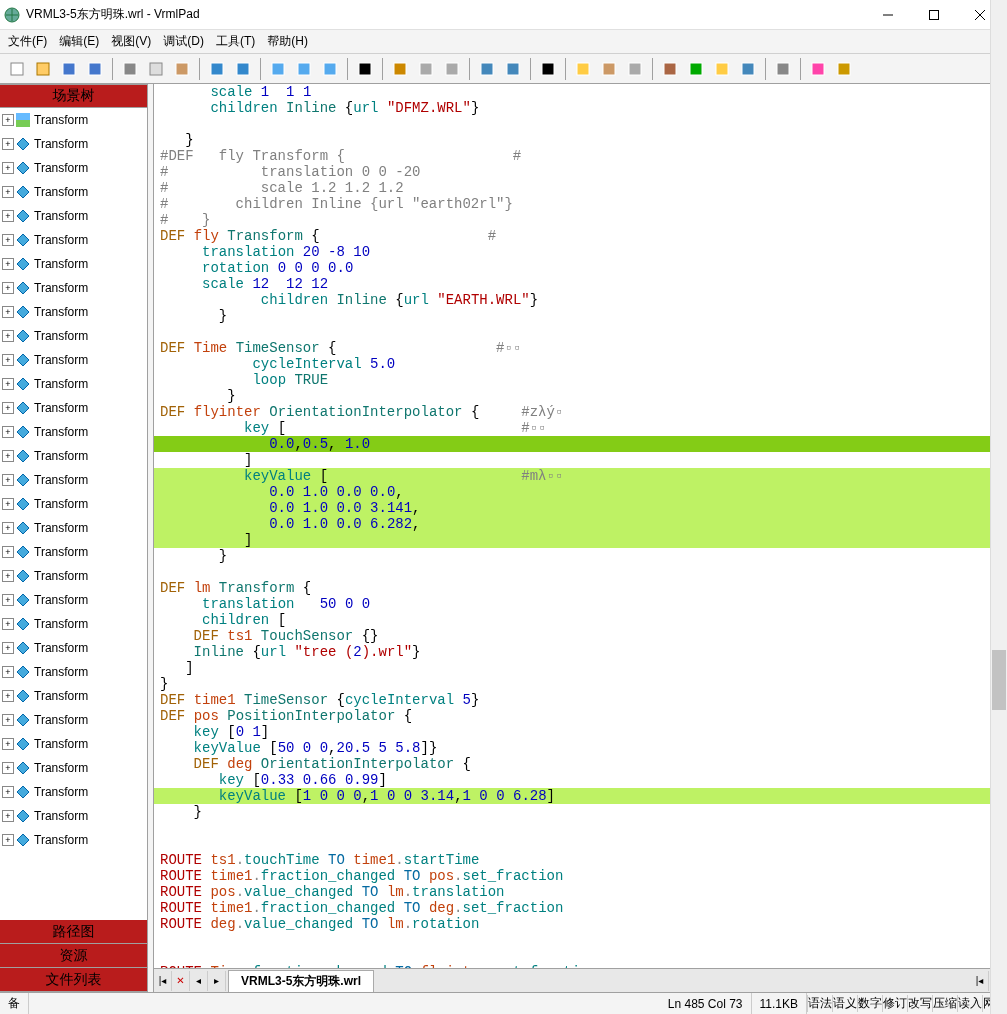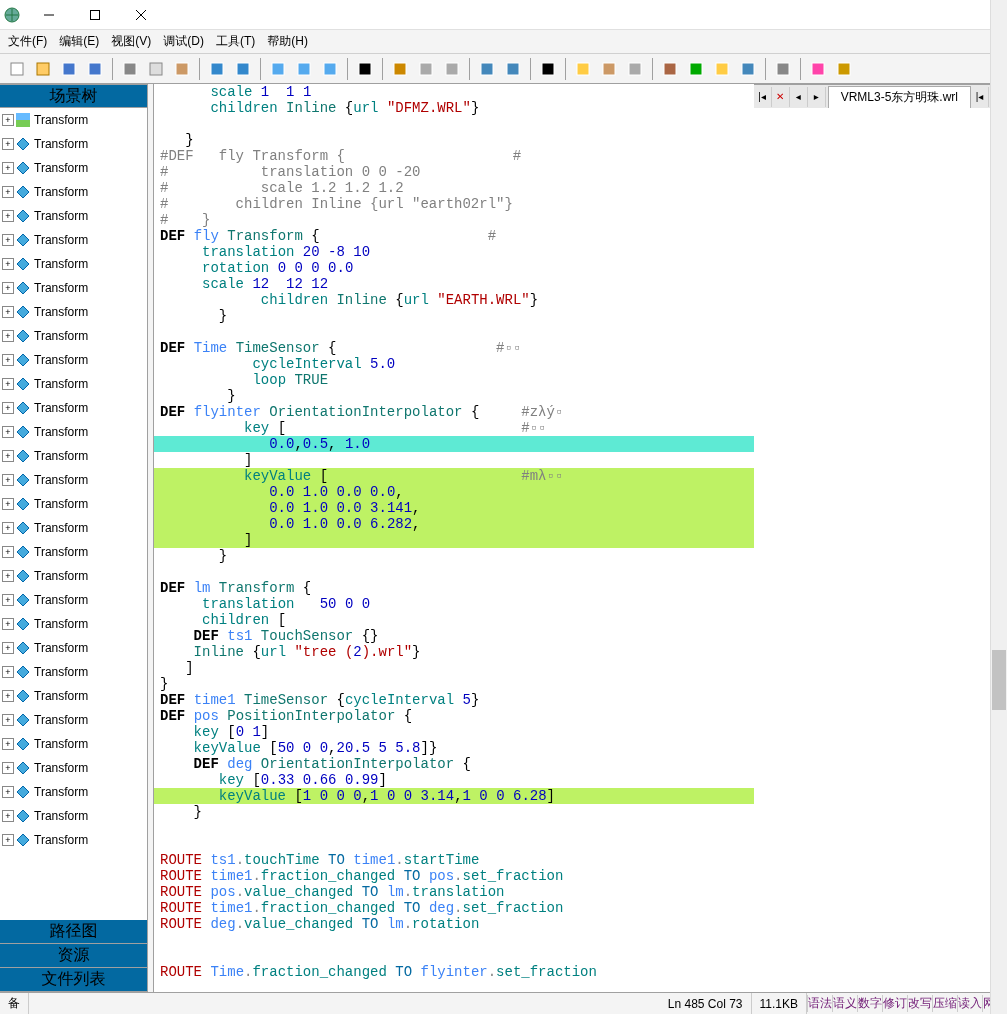--- a/index.html
+++ b/index.html
@@ -10,63 +10,64 @@
 .titlebar .title{flex:1;font-size:12px}
 .titlebar .win-btns{display:flex;gap:0}
 .win-btn{width:46px;height:30px;display:flex;align-items:center;justify-content:center;cursor:pointer}
 .menubar{height:24px;display:flex;align-items:center;background:#f4f4f4;border-bottom:1px solid #d0d0d0;padding:0 2px}
 .menu-item{padding:12px 6px;cursor:pointer}
 .toolbar{height:30px;display:flex;align-items:center;background:#f4f4f4;border-bottom:1px solid #a0a0a0;padding:0 4px}
 .tbtn{width:24px;height:24px;display:flex;align-items:center;justify-content:center;margin:0 1px;cursor:pointer;border:1px solid transparent}
 .tsep{width:1px;height:22px;background:#a0a0a0;margin:0 4px}
 .body{flex:1;display:flex;overflow:hidden}
 .side{width:148px;display:flex;flex-direction:column;border-right:1px solid #a0a0a0;background:#f4f4f4}
-.side-tab{height:24px;display:flex;align-items:center;justify-content:center;background:#0369a1;border-bottom:1px solid #a0a0a0;font-size:16px;cursor:pointer}
+.side-tab{height:24px;display:flex;align-items:center;justify-content:center;background:#b91c1c;border-bottom:1px solid #a0a0a0;font-size:14px;cursor:pointer}
 .side-tab.first{border-top:1px solid #a0a0a0}
 .tree{flex:1;overflow-y:scroll;overflow-x:hidden;background:#fff;font-size:12px}
 .tree-row{display:flex;align-items:center;height:24px;padding-left:2px;white-space:nowrap;cursor:pointer}
 .expander{width:12px;height:12px;border:1px solid #888;display:flex;align-items:center;justify-content:center;font-size:9px;line-height:1;margin-right:2px;background:#fff}
 .node-icon{width:14px;height:14px;margin-right:4px}
 .splitter{width:6px;cursor:ew-resize;background:#f4f4f4;border-right:1px solid #a0a0a0}
-.editor-wrap{flex:1;display:flex;flex-direction:row;overflow:hidden}
+.editor-wrap{flex:1;display:flex;flex-direction:column;overflow:hidden}
 .editor{flex:1;overflow:auto;background:#fff;font-family:Consolas,"Courier New",monospace;font-size:14px;line-height:16px;white-space:pre;padding:0}
 .editor .ln{display:block;padding:0 6px;min-height:16px}
-.hl-blue{background:#5eead4}
+.hl-blue{background:#84cc16}
 .hl-pink{background:#bef264}
-.kw-def{color:#000000;font-weight:bold}
-.kw-name{color:#3b82f6}
+.kw-def{color:#a16207;font-weight:normal}
+.kw-name{color:#c2410c}
 .kw-type{color:#0f766e}
 .kw-field{color:#008080}
 .kw-bool{color:#0f766e}
 .kw-num{color:#0000c0}
 .kw-str{color:#b00000}
 .kw-cmt{color:#808080}
 .kw-route{color:#b00000;font-weight:normal}
 .kw-to{color:#0369a1}
 .kw-dot{color:#888}
 .tabbar{height:24px;display:flex;align-items:center;background:#e8e8e8;border-top:1px solid #a0a0a0}
 .tab-btn{width:18px;height:20px;display:flex;align-items:center;justify-content:center;cursor:pointer;border-right:1px solid #ccc;font-size:10px}
-.tab-active{background:#fff;border:1px solid #aaa;border-bottom:none;padding:2px 12px;font-weight:normal;font-size:12px;margin-left:2px}
+.tab-active{background:#fff;border:1px solid #aaa;border-bottom:none;padding:2px 12px;font-weight:bold;font-size:12px;margin-left:2px}
 .statusbar{height:22px;display:flex;align-items:center;background:#f4f4f4;border-top:1px solid #a0a0a0;font-size:12px}
 .status-cell{padding:0 8px;border-right:1px solid #ccc;height:100%;display:flex;align-items:center}
 .status-right{margin-left:auto;display:flex}
-.status-flag{padding:0 0;color:#701a75;border-left:1px solid #ccc;height:100%;display:flex;align-items:center}
+.status-flag{padding:0 0;color:#000000;border-left:1px solid #ccc;height:100%;display:flex;align-items:center}
 .vscroll{position:absolute;right:0;top:0;bottom:0;width:17px;background:#f0f0f0;border-left:1px solid #ddd}
 .vscroll-thumb{position:absolute;left:1px;right:1px;background:#c2c2c2;height:60px;top:650px}
 </style>
 </head>
 <body>
 
 <div class="window">
 
   <div class="titlebar">
     <svg class="icon" viewBox="0 0 16 16">
         <circle cx="8" cy="8" r="7" fill="#6a9" stroke="#274"></circle>
         <path d="M2 8h12M8 2v12" stroke="#274" fill="none"></path>
       </svg>
+    <span class="title">VRML3-5东方明珠.wrl - VrmlPad</span>
     <div class="win-btns">
       <div class="win-btn">
           <svg width="10" height="10">
             <path d="M0 5h10" stroke="#000"></path>
           </svg>
         </div>
       <div class="win-btn">
           <svg width="10" height="10">
             <rect x="0.5" y="0.5" width="9" height="9" fill="none" stroke="#000"></rect>
           </svg>

